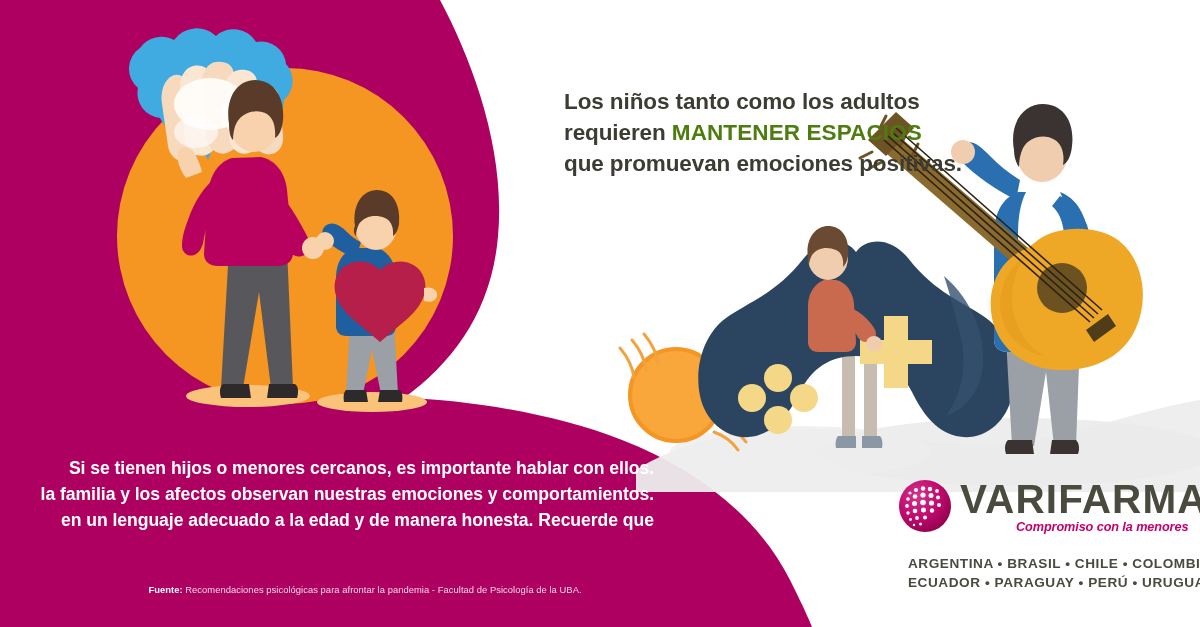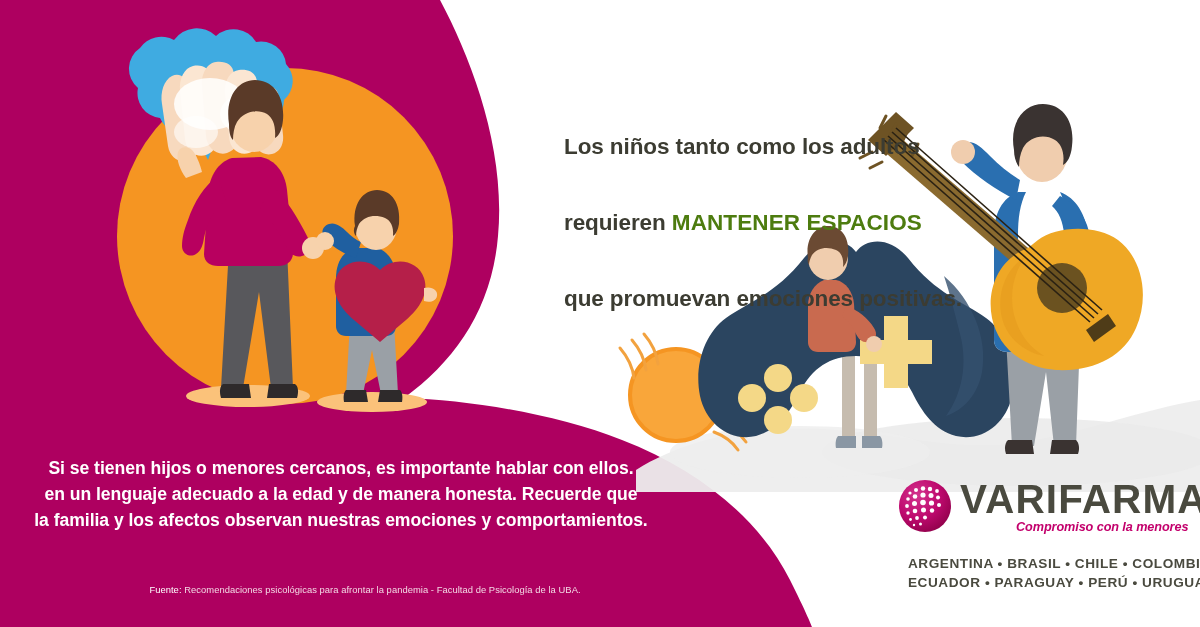--- a/index.html
+++ b/index.html
@@ -37,57 +37,57 @@
     font-size: 22.5px;
     font-weight: bold;
     color: #3c3c32;
     letter-spacing: -0.1px;
   }
   #headline .hl {
     color: #4d7c0f;
     font-weight: bold;
     letter-spacing: 0.1px;
   }
-  #headline .line { display: block; white-space: nowrap; margin-top: 45px; }
+  #headline .line { display: block; white-space: nowrap; }
 
   
   #advice {
     position: absolute;
     left: 28px;
     top: 455px;
     width: 626px;
     text-align: center;
     color: #ffffff;
     font-size: 17.6px;
     font-weight: bold;
     line-height: 1.48;
     letter-spacing: -0.05px;
   }
-  #advice .line { display: block; white-space: nowrap; }
+  #advice .line { display: block; white-space: nowrap; text-align: right; }
   #advice .accent {
     color: #f7c62a;
     letter-spacing: 0.2px;
   }
 
   
   #source {
     position: absolute;
     left: 28px;
     top: 584px;
     width: 626px;
     text-align: center;
     color: #f3d7e4;
     font-size: 9.4px;
     font-weight: normal;
     letter-spacing: 0.05px;
     white-space: nowrap;
   }
   #source .src-label {
     color: #ffffff;
-    font-weight: normal;
+    font-weight: bold;
     margin-left: 48px;
   }
 
   
   #logo-block {
     position: absolute;
     left: 898px;
     top: 476px;
     width: 272px;
   }
@@ -393,22 +393,22 @@
     <span class="line">
       <span>requieren </span><span class="hl">MANTENER ESPACIOS</span>
     </span>
     <span class="line">
       <span>que promuevan emociones positivas.</span>
     </span>
   </div>
 
   <div id="advice">
     <span class="line">Si se tienen hijos o menores cercanos, es importante hablar con ellos.</span>
+    <span class="line">la familia y los afectos observan nuestras emociones y comportamientos.</span>
     <span class="line">en un lenguaje adecuado a la edad y de manera honesta. Recuerde que</span>
-    <span class="line">la familia y los afectos observan nuestras emociones y comportamientos.</span>
   </div>
 
   <div id="source">
     <span class="src-label">Fuente:</span><span> Recomendaciones psicológicas para afrontar la pandemia - Facultad de Psicología de la UBA.</span>
   </div>
 
   <div id="logo-block">
     <div id="logo-row">
 
       <svg id="logo-mark" viewBox="0 0 54 54" xmlns="http://www.w3.org/2000/svg">

